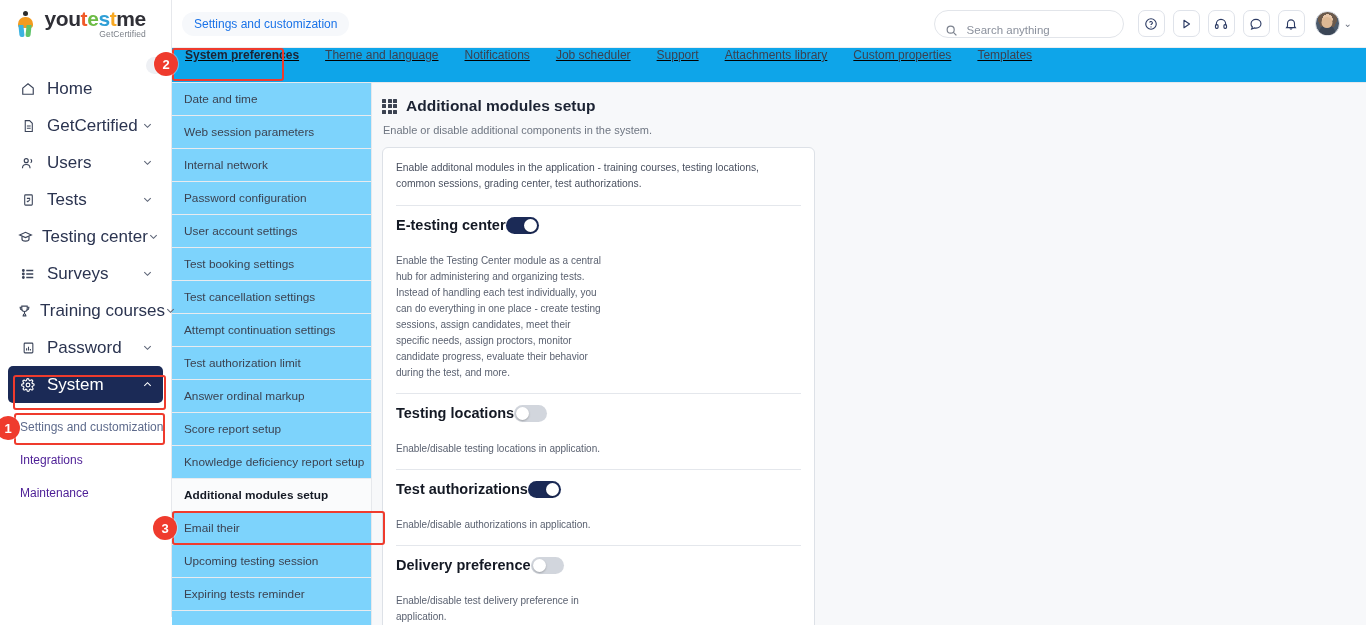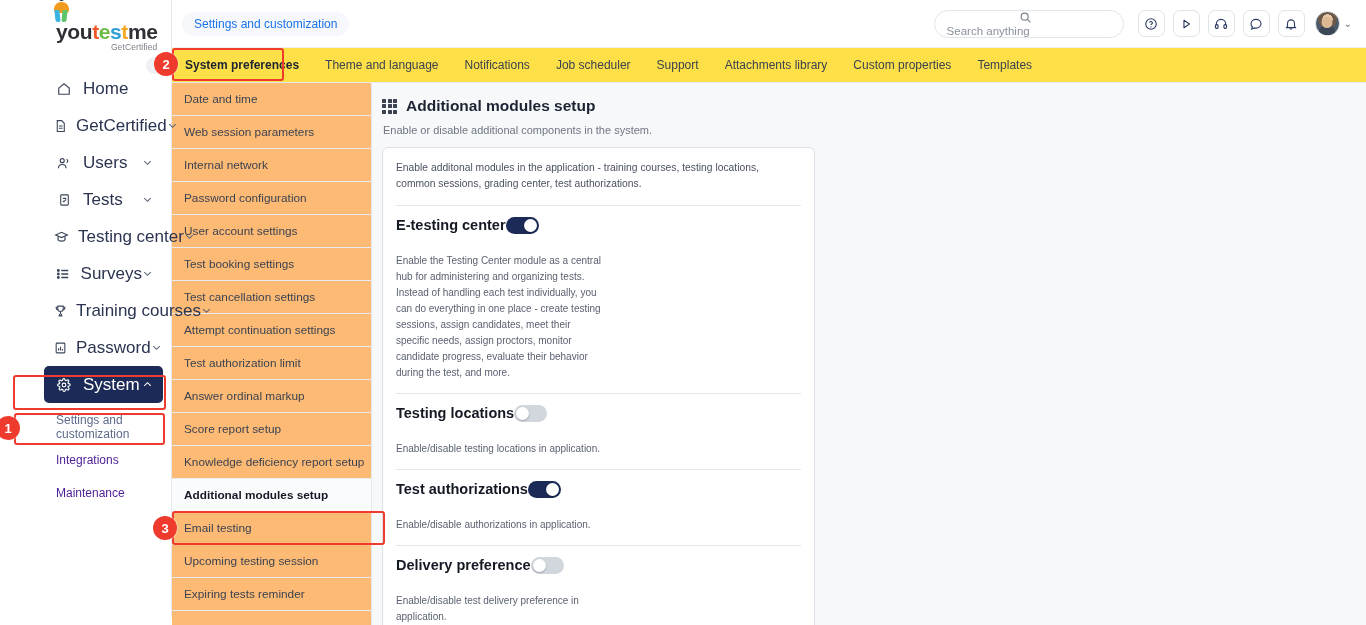--- a/index.html
+++ b/index.html
@@ -13,21 +13,20 @@
   }
   .app { position: relative; width: 1366px; height: 625px; display: flex; }
 
   
   .sidebar {
     width: 172px; height: 617px; flex: 0 0 172px;
     background: #ffffff;
     border-right: 1px solid #e6e8ec;
     position: relative;
     z-index: 5;
-    padding-left: 36px;
   }
   .logo-wrap { height: 48px; display: flex; align-items: center; padding-left: 16px; }
   .logo { display: block; position: relative; }
   .logo-mark { position: relative; display: inline-block; vertical-align: middle; width: 20px; height: 26px; }
   .logo-dot { position: absolute; left: 7px; top: 0px; width: 5px; height: 5px; border-radius: 50%; background: #2b2b2b; }
   .logo-body { position: absolute; left: 2px; top: 6px; width: 15px; height: 11px; border-radius: 7px 7px 3px 3px; background: #f39b1f; }
   .logo-leg1 { position: absolute; left: 3px; top: 14px; width: 5px; height: 12px; background: #3bb3e0; border-radius: 0 0 2px 2px; transform: skewX(6deg); }
   .logo-leg2 { position: absolute; left: 10px; top: 14px; width: 5px; height: 12px; background: #5fc36a; border-radius: 0 0 2px 2px; transform: skewX(-6deg); }
   .logo-text { display: inline-block; vertical-align: middle; margin-left: 4px; }
   .logo-word { font-size: 21px; font-weight: bold; letter-spacing: -0.4px; line-height: 20px; }
@@ -66,21 +65,21 @@
   }
   .crumb-pill {
     margin-left: 10px;
     padding: 5px 12px; border-radius: 14px;
     background: #f6f8fb; color: #1a73e8;
     font-size: 12px; cursor: pointer; white-space: nowrap;
   }
   .topbar-spacer { flex: 1; }
   .search-box {
     width: 190px; height: 28px; border: 1px solid #e2e5ea; border-radius: 15px;
-    display: flex; align-items: center; padding: 0 10px; background: #fff; flex-direction: column;
+    display: flex; align-items: flex-end; padding: 0 10px; background: #fff;
   }
   .search-box .sicon { width: 13px; height: 13px; color: #7c828e; margin-right: 7px; display:inline-flex; }
   .search-box input {
     border: 0; outline: none; width: 100%; font-size: 11.5px;
     color: #3a4050; font-family: "Liberation Sans", sans-serif; background: transparent;
   }
   .search-box input::placeholder { color: #8b919d; }
   .ticons { display: flex; align-items: center; gap: 8px; margin-left: 14px; }
   .tbtn {
     width: 27px; height: 27px; border: 1px solid #dfe3ea; border-radius: 7px;
@@ -98,39 +97,39 @@
     width: 17px; height: 12px; border-radius: 9px 9px 0 0; background: #3b4656;
   }
   .avatar::before {
     content: ""; position: absolute; left: 50%; top: 22%; transform: translateX(-50%);
     width: 11px; height: 11px; border-radius: 50%; background: #ddb894; z-index: 2;
   }
   .caret { color: #6b7280; font-size: 10px; }
 
   
   .tabbar {
-    height: 35px; flex: 0 0 35px; display: flex; align-items: center;
-    border-bottom: 1px solid #e6e8ec; background: #fde047; position: relative;
+    height: 35px; flex: 0 0 35px; display: flex; align-items: flex-start;
+    border-bottom: 1px solid #e6e8ec; background: #0ea5e9; position: relative; text-decoration: underline;
   }
   .collapse-badge {
     position: absolute; left: -26px; top: 9px;
     width: 26px; height: 17px; border-radius: 9px; background: #eef0f4;
     display: flex; align-items: center; justify-content: center;
     color: #9aa0ac; font-size: 10px; cursor: pointer; z-index: 6;
   }
   .tab {
     display: flex; align-items: center; padding: 0 13px;
     font-size: 12px; color: #3b4251; cursor: pointer; white-space: nowrap;
   }
   .tab.active { font-weight: bold; color: #1c2333; }
 
   
   .body-row { flex: 1; display: flex; min-height: 0; }
   .submenu {
-    width: 200px; flex: 0 0 200px; background: #fdba74;
+    width: 200px; flex: 0 0 200px; background: #7dd3fc;
     border-right: 1px solid #e6e8ec; overflow: hidden; position: relative;
   }
   .smi {
     height: 33px; display: flex; align-items: center; padding-left: 12px;
     font-size: 11.8px; color: #3b4251; border-bottom: 1px solid #e9ebef;
     cursor: pointer; white-space: nowrap;
   }
   .smi.sel { font-weight: bold; color: #141924; background: #fafbfc; }
 
   .content {
@@ -423,21 +422,21 @@
         <div class="smi">Password configuration</div>
         <div class="smi">User account settings</div>
         <div class="smi">Test booking settings</div>
         <div class="smi">Test cancellation settings</div>
         <div class="smi">Attempt continuation settings</div>
         <div class="smi">Test authorization limit</div>
         <div class="smi">Answer ordinal markup</div>
         <div class="smi">Score report setup</div>
         <div class="smi">Knowledge deficiency report setup</div>
         <div class="smi sel">Additional modules setup</div>
-        <div class="smi">Email testing</div>
+        <div class="smi">Email their</div>
         <div class="smi">Upcoming testing session</div>
         <div class="smi">Expiring tests reminder</div>
       </div>
 
       <div class="content">
         <div class="page-title-row">
           <span class="grid-icon">
             <i></i>
               <i></i>
               <i></i>

